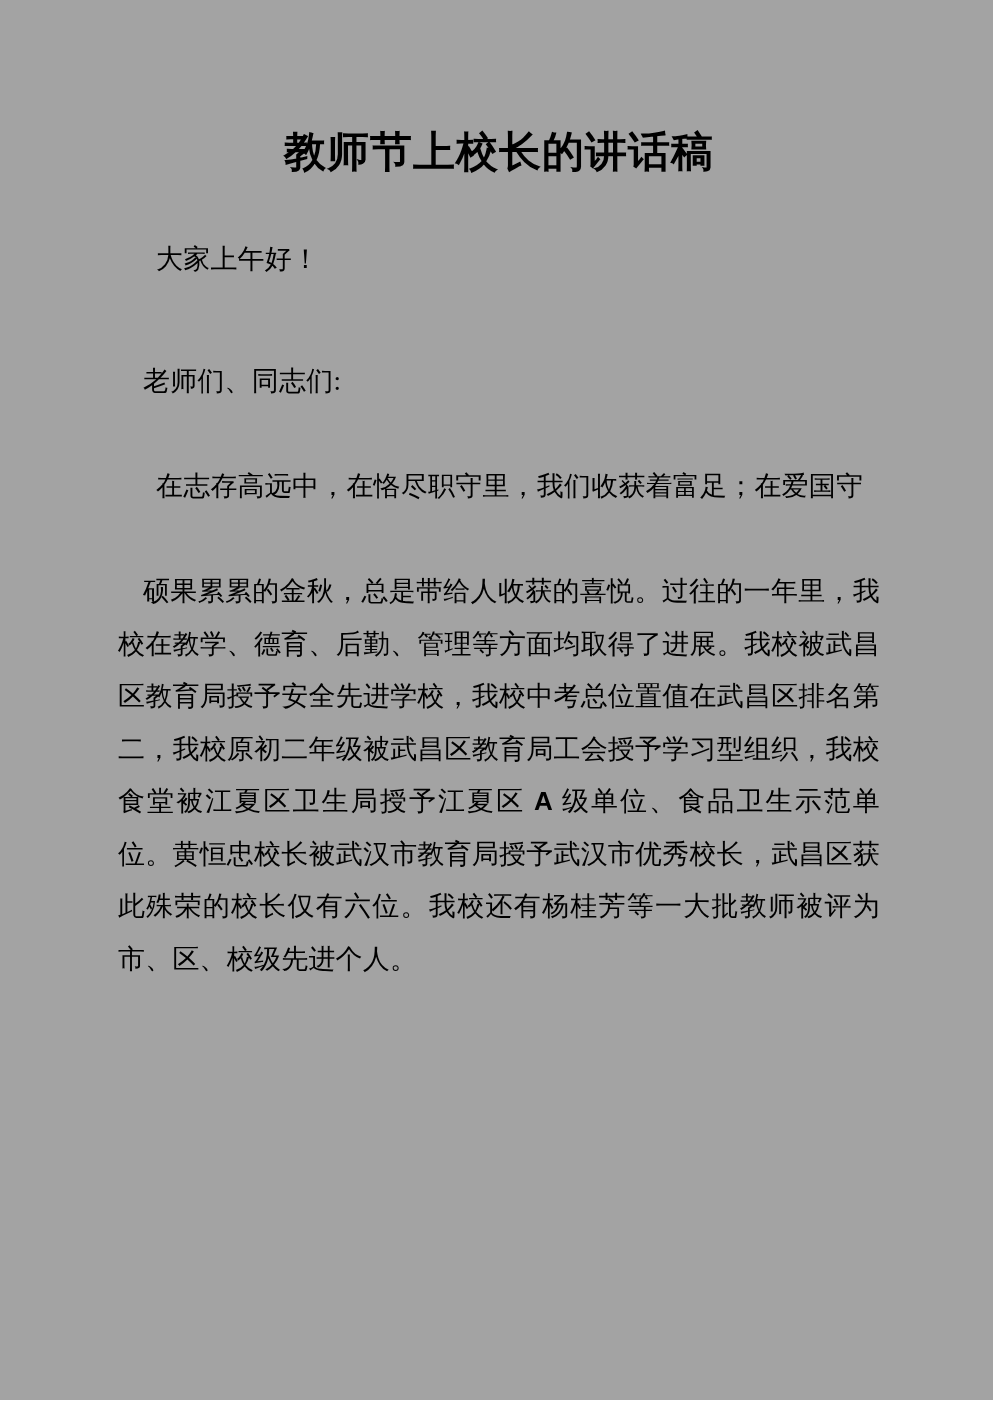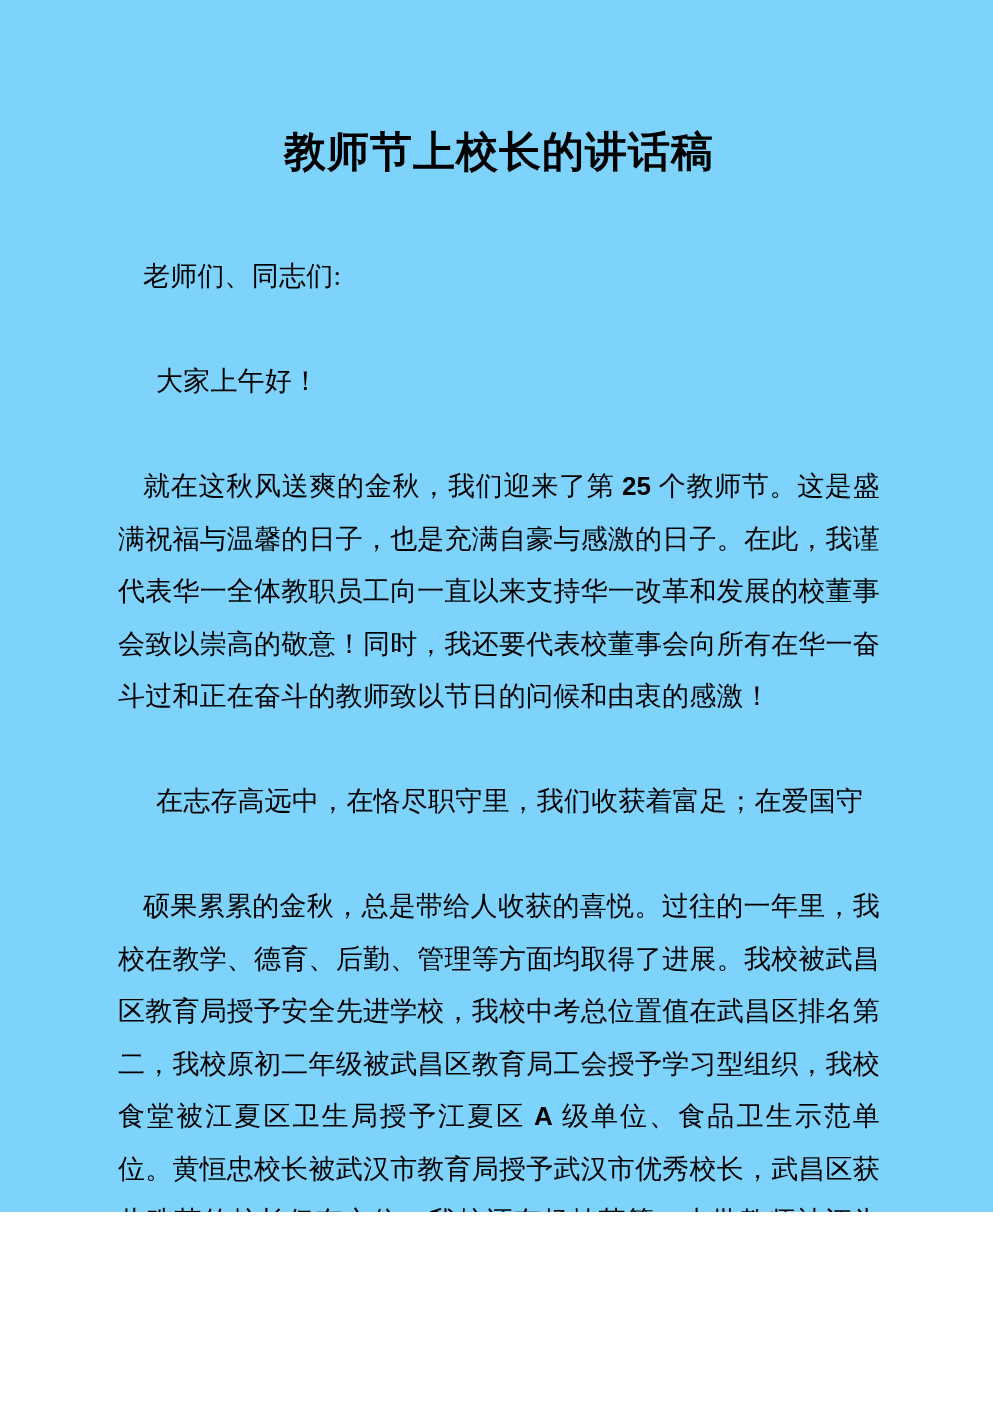--- a/index.html
+++ b/index.html
@@ -3,22 +3,22 @@
 <meta charset="utf-8">
 <style>
   html, body {
     margin: 0;
     padding: 0;
     background: #ffffff;
   }
   .page {
     position: relative;
     width: 993px;
-    height: 1212px;
-    background: #7dd3fc;
+    height: 1400px;
+    background: #a3a3a3;
     overflow: hidden;
     color: #000000;
     font-family: "Liberation Serif", "DejaVu Serif", serif;
   }
   .content {
     position: absolute;
     left: 118px;
     top: 0;
     width: 762px;
   }
@@ -50,23 +50,22 @@
     font-size: 26px;
   }
 </style>
 </head>
 <body>
 
 <div class="page">
   <div class="content">
     <h1 class="doc-title">教师节上校长的讲话稿</h1>
 
+    <p class="para ind-b"><span>大家上午好！</span></p>
+
     <p class="para first ind-a"><span>老师们、同志们:</span></p>
 
-    <p class="para ind-b"><span>大家上午好！</span></p>
-
-    <p class="para ind-a"><span>就在这秋风送爽的金秋，我们迎来了第 </span><span class="latin">25</span><span> 个教师节。这是盛满祝福与温馨的日子，也是充满自豪与感激的日子。在此，我谨代表华一全体教职员工向一直以来支持华一改革和发展的校董事会致以崇高的敬意！同时，我还要代表校董事会向所有在华一奋斗过和正在奋斗的教师致以节日的问候和由衷的感激！</span></p>
 
     <p class="para ind-b"><span>在志存高远中，在恪尽职守里，我们收获着富足；在爱国守</span></p>
 
     <p class="para ind-a"><span>硕果累累的金秋，总是带给人收获的喜悦。过往的一年里，我校在教学、德育、后勤、管理等方面均取得了进展。我校被武昌区教育局授予安全先进学校，我校中考总位置值在武昌区排名第二，我校原初二年级被武昌区教育局工会授予学习型组织，我校食堂被江夏区卫生局授予江夏区 </span><span class="latin">A</span><span> 级单位、食品卫生示范单位。黄恒忠校长被武汉市教育局授予武汉市优秀校长，武昌区获此殊荣的校长仅有六位。我校还有杨桂芳等一大批教师被评为市、区、校级先进个人。</span></p>
   </div>
 </div>
 
 </body></html>

